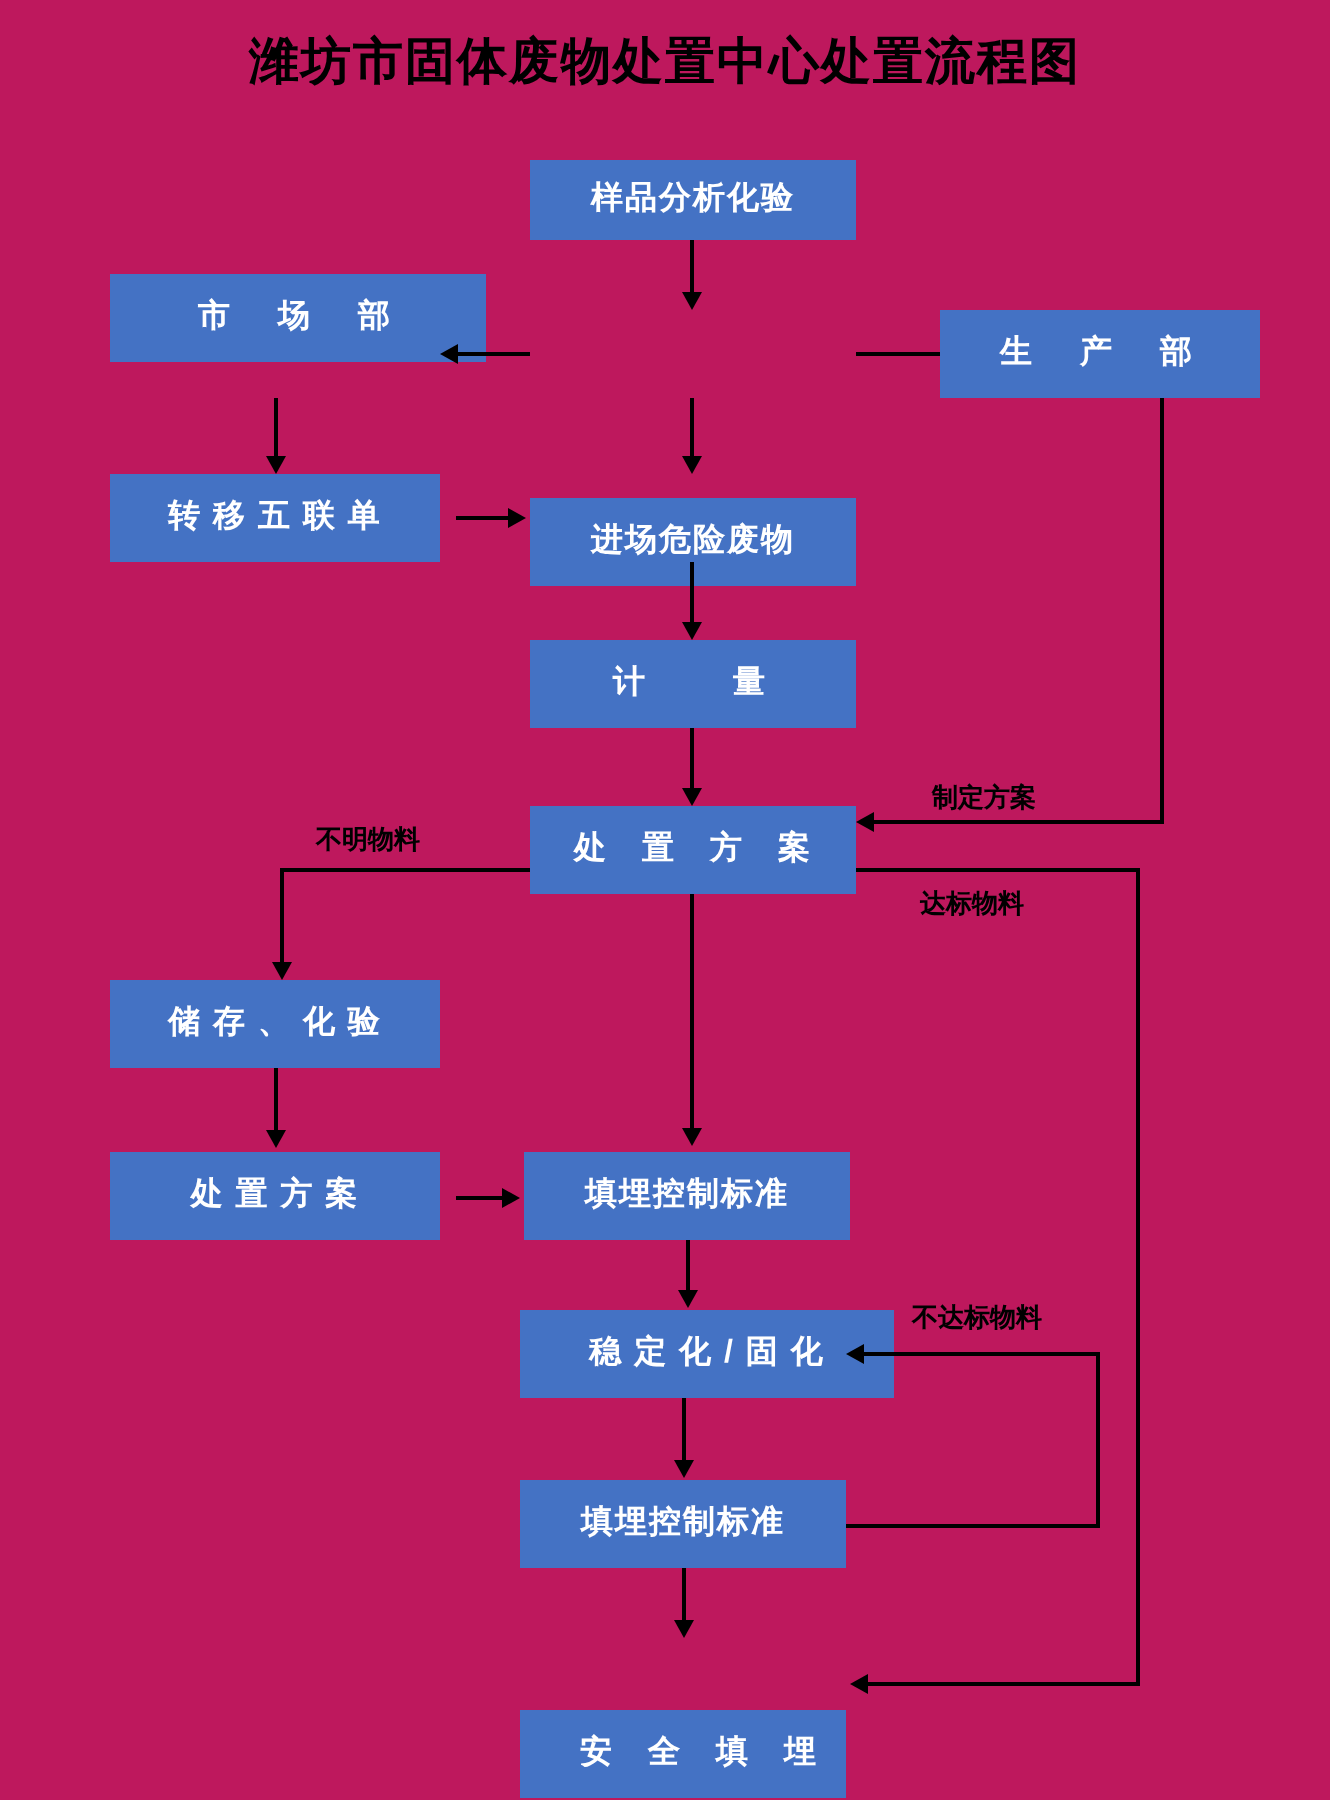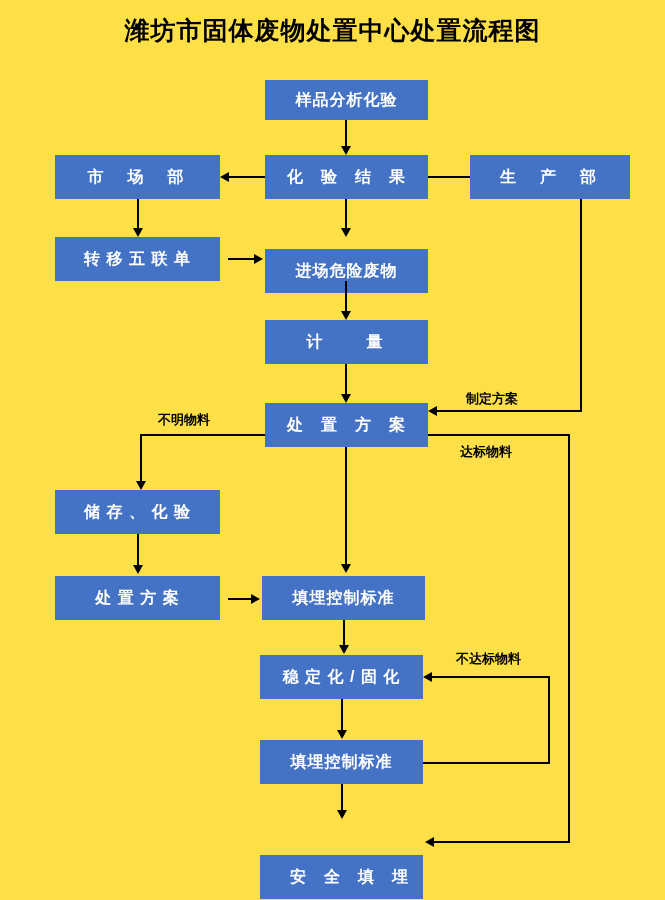--- a/index.html
+++ b/index.html
@@ -7,21 +7,21 @@
     padding: 0;
     background: #ffffff;
   }
   body {
     font-family: "Liberation Sans", "DejaVu Sans", sans-serif;
   }
   #canvas {
     position: relative;
     width: 665px;
     height: 900px;
-    background: #fde047;
+    background: #be185d;
     overflow: hidden;
   }
   .title {
     position: absolute;
     left: 0;
     top: 14px;
     width: 665px;
     text-align: center;
     font-size: 25px;
     font-weight: bold;
@@ -80,41 +80,40 @@
 </style>
 </head>
 <body>
 
 <div id="canvas">
 
   <div class="title">潍坊市固体废物处置中心处置流程图</div>
 
   <div class="node sp1" style="left:265px; top:80px; width:163px; height:40px;">样品分析化验</div>
 
-  <div class="node sp4" style="left:55px; top:155px; width:165px; height:44px;">市　场　部</div>
+  <div class="node sp4" style="left:55px; top:137px; width:188px; height:44px;">市　场　部</div>
 
-  <div class="node sp1" style="left:265px; top:155px; width:163px; height:44px;">化　验　结　果</div>
 
   <div class="node sp1" style="left:55px; top:237px; width:165px; height:44px;">转 移 五 联 单</div>
 
   <div class="node sp4" style="left:470px; top:155px; width:160px; height:44px;">生　产　部</div>
 
   <div class="node sp1" style="left:265px; top:237px; width:163px; height:44px;margin-top:12px;">进场危险废物</div>
 
   <div class="node sp4" style="left:265px; top:320px; width:163px; height:44px;">计　　量</div>
 
   <div class="node sp1" style="left:265px; top:403px; width:163px; height:44px;">处　置　方　案</div>
 
   <div class="node sp1" style="left:55px; top:490px; width:165px; height:44px;text-align:center;">储 存 、 化 验</div>
 
   <div class="node sp1" style="left:55px; top:576px; width:165px; height:44px;">处 置 方 案</div>
 
   <div class="node sp1" style="left:262px; top:576px; width:163px; height:44px;">填埋控制标准</div>
 
-  <div class="node sp1" style="left:260px; top:655px; width:163px; height:44px;">稳 定 化 / 固 化</div>
+  <div class="node sp1" style="left:260px; top:655px; width:187px; height:44px;">稳 定 化 / 固 化</div>
 
   <div class="node sp1" style="left:260px; top:740px; width:163px; height:44px;">填埋控制标准</div>
 
   <div class="node sp1" style="left:260px; top:855px; width:163px; height:44px;padding-left:16px;">安　全　填　埋</div>
 
   <div class="line vline" style="left:345px; top:120px; height:26px;"></div>
   <div class="arrow arrow-down" style="left:341px; top:146px;"></div>
 
   <div class="line hline" style="left:228px; top:176px; width:37px;"></div>
   <div class="arrow arrow-left" style="left:220px; top:172px;"></div>

